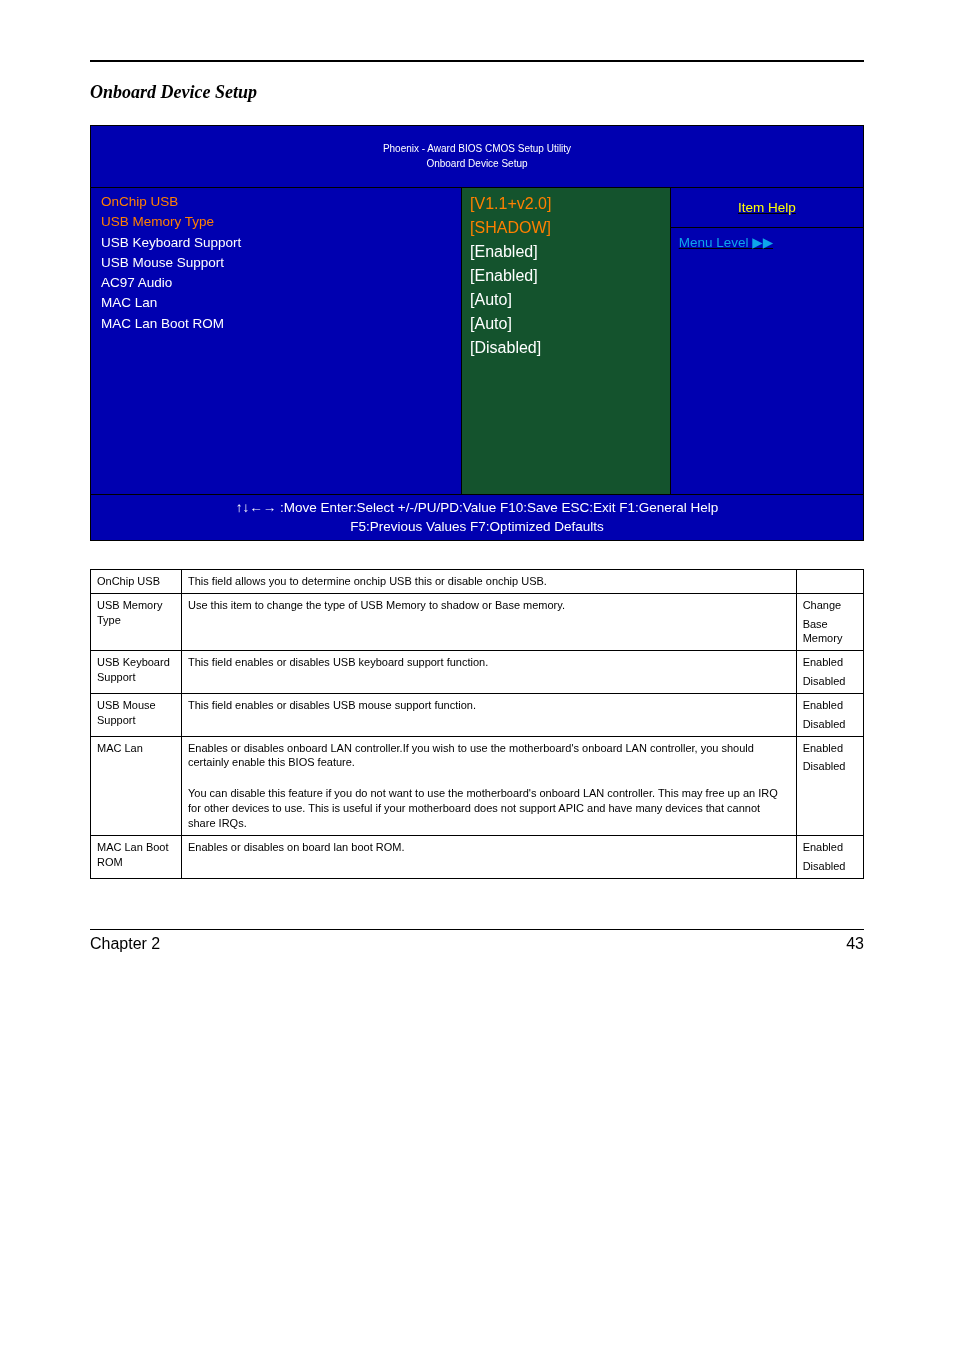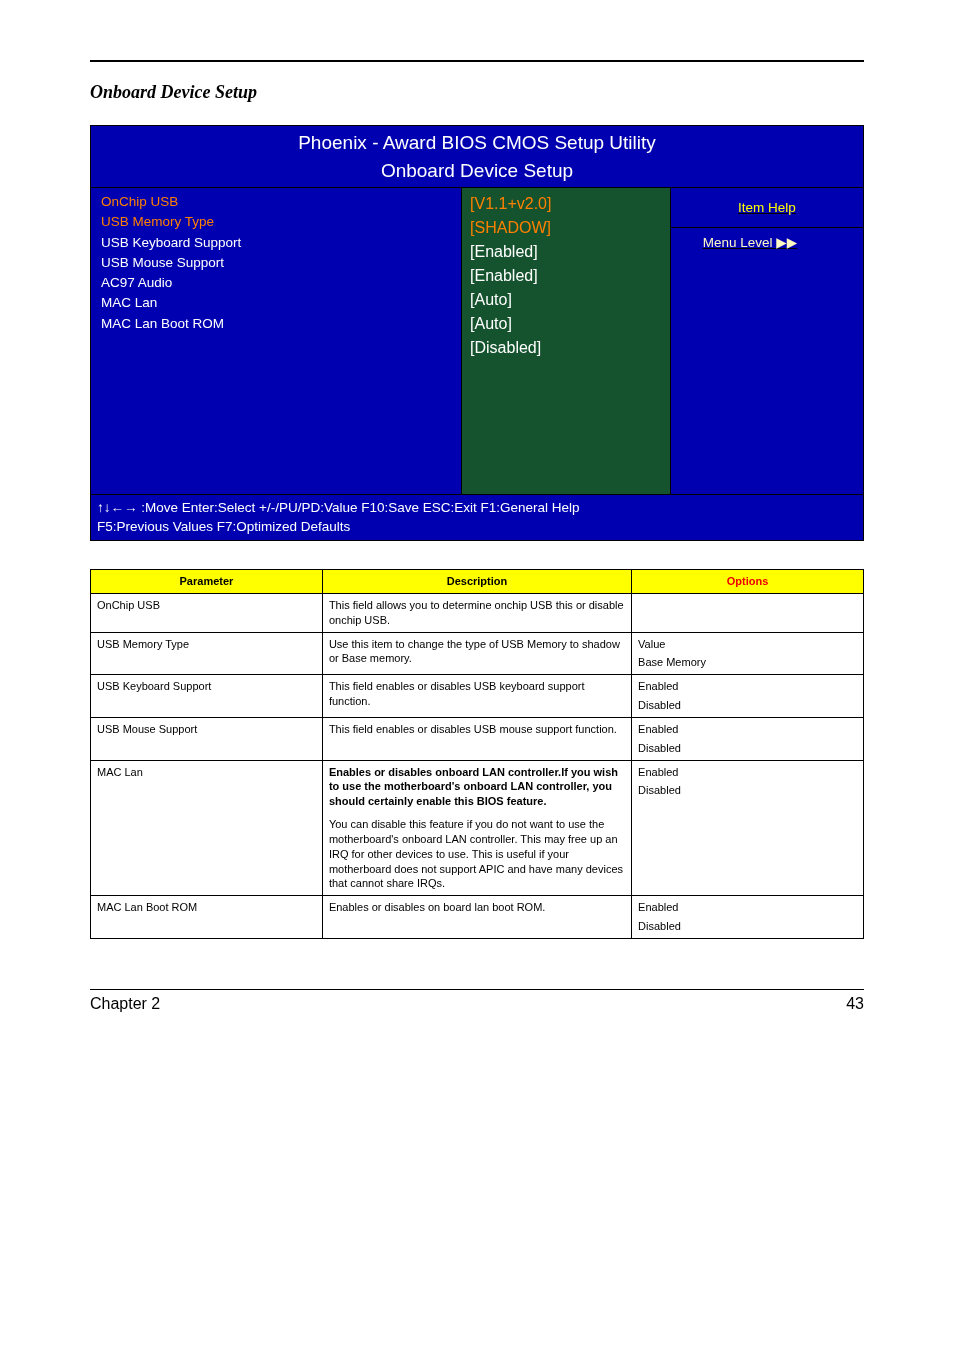--- a/index.html
+++ b/index.html
@@ -27,23 +27,23 @@
     margin-bottom: 28px;
   }
   .bios-table td {
     border: 1px solid #000;
     vertical-align: top;
   }
   .bios-header {
     background: #0000b0;
     color: #fff;
     text-align: center;
-    font-size: 19px;
+    font-size: 10px;
     line-height: 1.45;
-    padding: 3px 6px;
+    padding: 16px 6px;
   }
   .bios-left {
     background: #0000b0;
     color: #ffff00;
     width: 48%;
     padding: 4px 10px 160px 10px;
     font-size: 13.5px;
     line-height: 1.5;
   }
   .bios-mid {
@@ -61,28 +61,27 @@
     font-size: 13.5px;
     text-decoration: underline;
   }
   .bios-right-top {
     color: #ffff00;
     text-align: center;
     padding: 12px 8px;
     border-bottom: 1px solid #000;
   }
   .bios-right-bottom {
-    color: #fef9c3;
+    color: #0ea5e9;
     padding: 6px 8px;
-    margin-left: 24px;
   }
   .bios-footer {
     background: #0000b0;
     color: #fff;
-    text-align: left;
+    text-align: center;
     font-size: 13.5px;
     line-height: 1.45;
     padding: 3px 6px;
   }
   .orange { color: #ff8000; }
   .white { color: #ffffff; }
 
   .param-table {
     width: 100%;
     border-collapse: collapse;
@@ -102,21 +101,21 @@
   }
   .param-table td {
     border: 1px solid #000;
     padding: 4px 6px;
     vertical-align: top;
   }
   .param-col { width: 30%; }
   .desc-col { width: 40%; }
   .opt-col { width: 30%; }
   .opt-gap { display:block; height:4px; }
-  .para { margin-bottom: 8px; font-weight: bold; }
+  .para { margin-bottom: 16px; }
 
   .page-footer {
     display: flex;
     justify-content: space-between;
     border-top: 1px solid #000;
     padding-top: 5px;
     margin-top: 50px;
     font-size: 16px;
   }
 </style>
@@ -161,35 +160,30 @@
     <td class="bios-footer" colspan="3">
       <span>↑↓←→ :Move  Enter:Select   +/-/PU/PD:Value  F10:Save  ESC:Exit  F1:General Help</span><br>
       <span>F5:Previous Values  F7:Optimized Defaults</span>
     </td>
   </tr>
 </tbody>
   </table>
 
 <table class="param-table">
   <tbody>
-      <tr>
-    <th class="param-col">Parameter</th>
-    <th class="desc-col">Description</th>
-    <th class="opt-col red">Options</th>
-  </tr>
   <tr>
     <td>OnChip USB</td>
     <td>This field allows you to determine onchip USB this or disable onchip USB.</td>
     <td></td>
   </tr>
   <tr>
     <td>USB Memory Type</td>
     <td>Use this item to change the type of USB Memory to shadow or Base memory.</td>
     <td>
-      <span>Value</span><span class="opt-gap"></span>
+      <span>Change</span><span class="opt-gap"></span>
       <span>Base Memory</span>
     </td>
   </tr>
   <tr>
     <td>USB Keyboard Support</td>
     <td>This field enables or disables USB keyboard support function.</td>
     <td>
       <span>Enabled</span><span class="opt-gap"></span>
       <span>Disabled</span>
     </td>

